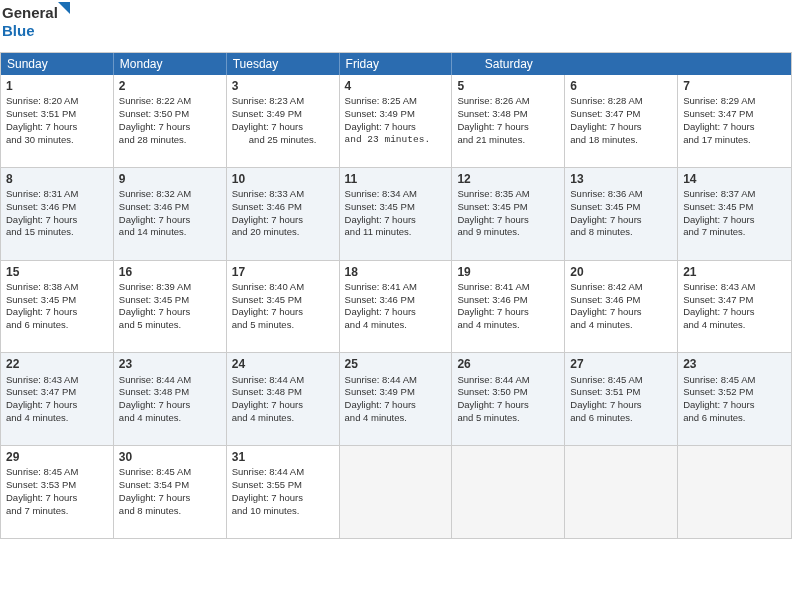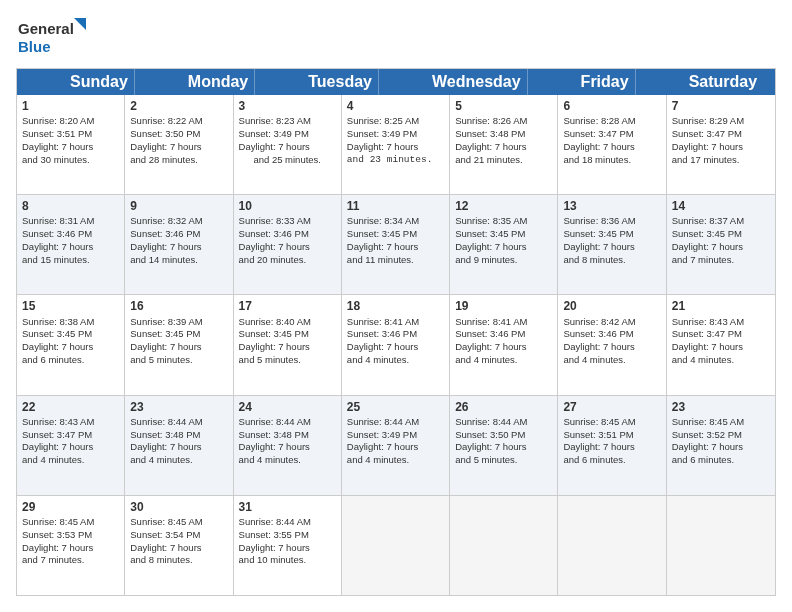--- a/index.html
+++ b/index.html
@@ -5,22 +5,21 @@
     * { margin: 0; padding: 0; box-sizing: border-box; }
     body {
       width: 792px;
       height: 612px;
       font-family: Arial, sans-serif;
       background: #fff;
       overflow: hidden;
     }
     .page {
       width: 792px;
-      height: 612px;
-      padding: 16px;
+      height: 539px;
       display: flex;
       flex-direction: column;
     }
     .header {
       display: flex;
       justify-content: space-between;
       align-items: flex-start;
       margin-bottom: 8px;
     }
     .logo {
@@ -46,25 +45,24 @@
       flex-direction: column;
       border: 1px solid #ccc;
     }
     .cal-header {
       display: grid;
       grid-template-columns: repeat(7, 1fr);
       background: #2b6cb0;
     }
     .cal-header-cell {
       color: white;
-      font-weight: bold;
-      font-size: 16px;
+      font-weight: normal;
+      font-size: 12px;
       padding: 4px 6px;
       border-right: 1px solid rgba(255,255,255,0.3);
-      margin-left: 47px;
     }
     .cal-header-cell:last-child { border-right: none; text-align: center; }
     .cal-body {
       display: flex;
       flex-direction: column;
       flex: 1;
     }
     .cal-row {
       display: grid;
       grid-template-columns: repeat(7, 1fr);
@@ -108,21 +106,20 @@
       <div class="main-title"></div>
       <div class="subtitle"></div>
     </div>
   </div>
 
   <div class="calendar">
     <div class="cal-header">
     <div class="cal-header-cell">Sunday</div>
         <div class="cal-header-cell">Monday</div>
         <div class="cal-header-cell">Tuesday</div>
-        <div class="cal-header-cell">Wednesday</div>
         <div class="cal-header-cell">Friday</div>
         <div class="cal-header-cell">Saturday</div>
       </div>
     <div class="cal-body">
     <div class="cal-row">
           <div class="cal-cell">
             <span class="day-num">1</span>
             <span style="display: block;">Sunrise: 8:20 AM</span>
             <span style="display: block;">Sunset: 3:51 PM</span>
             <span style="display: block;">Daylight: 7 hours</span>

